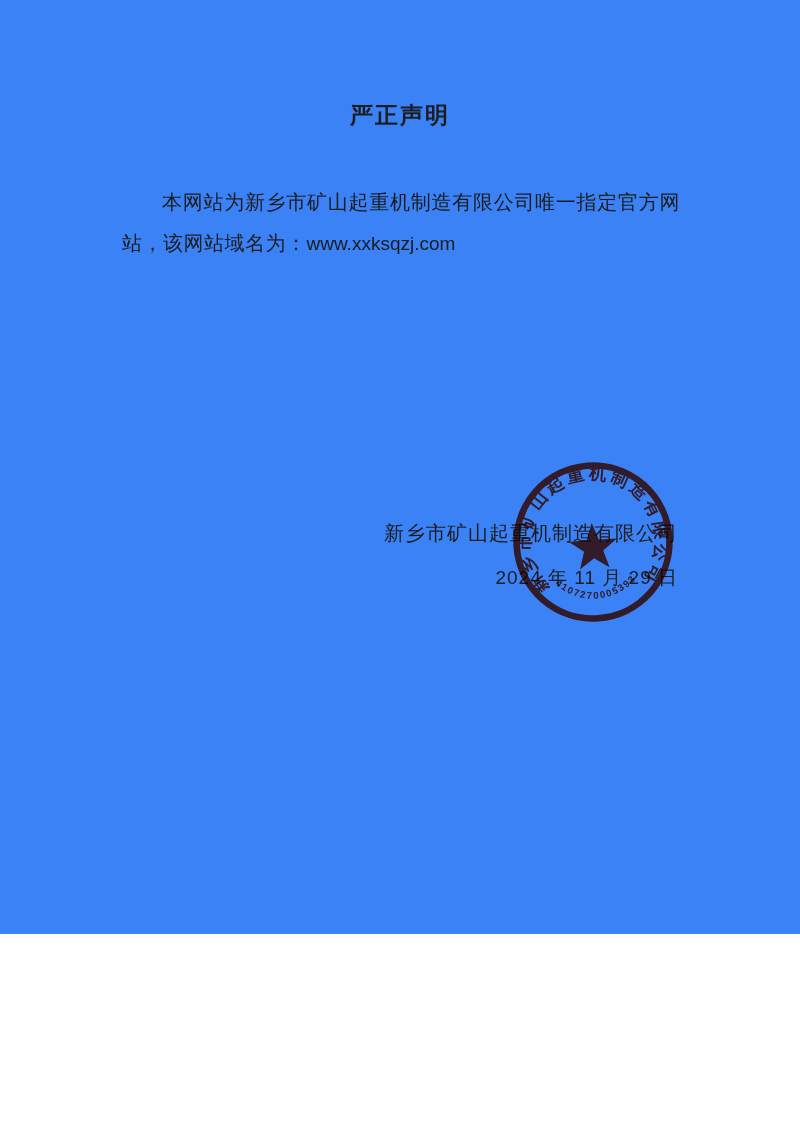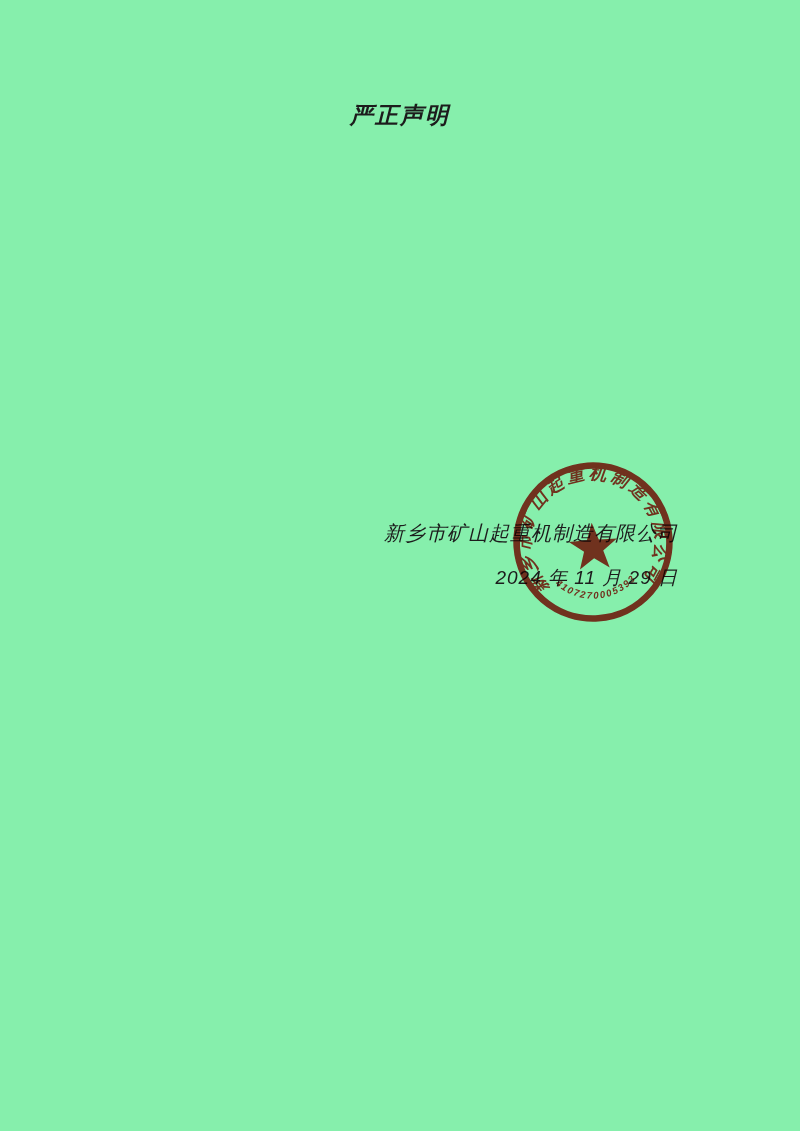--- a/index.html
+++ b/index.html
@@ -1,26 +1,25 @@
 <!DOCTYPE html>
 <html style="--seal-color: #d2251c;"><head>
 <meta charset="utf-8">
 <style>
   :root { --seal-color: #d2251c; --ink: #1c1c1c; }
   * { box-sizing: border-box; }
   html, body { margin: 0; padding: 0; background: #ffffff; }
   .page {
     position: relative;
     width: 800px;
-    height: 1131px;
-    background: #86efac;
+    height: 934px;
+    background: #3b82f6;
     font-family: "Liberation Serif", "DejaVu Serif", serif;
     color: var(--ink);
     overflow: hidden;
-    font-style: italic;
   }
   .title {
     position: absolute;
     top: 100px;
     left: 0;
     width: 100%;
     margin: 0;
     text-align: center;
     font-size: 23px;
     font-weight: bold;
@@ -85,20 +84,21 @@
   .seal-star { fill: var(--seal-color); }
 </style>
 </head>
 <body>
 
 <div class="page">
 
   <h1 class="title">严正声明</h1>
 
   <div class="content">
+    <p class="para"><span>本网站为新乡市矿山起重机制造有限公司唯一指定官方网站，该网站域名为：</span><span class="domain">www.xxksqzj.com</span></p>
   </div>
 
   <div class="signature">
     <div class="sig-company">新乡市矿山起重机制造有限公司</div>
     <div class="sig-date"><span class="date-text">2024 年 11 月 29 日</span></div>
   </div>
 
   <div class="seal">
     <svg viewBox="0 0 164 164" xmlns="http://www.w3.org/2000/svg">
       <circle class="seal-ring" cx="82" cy="82" r="75.5"></circle>

